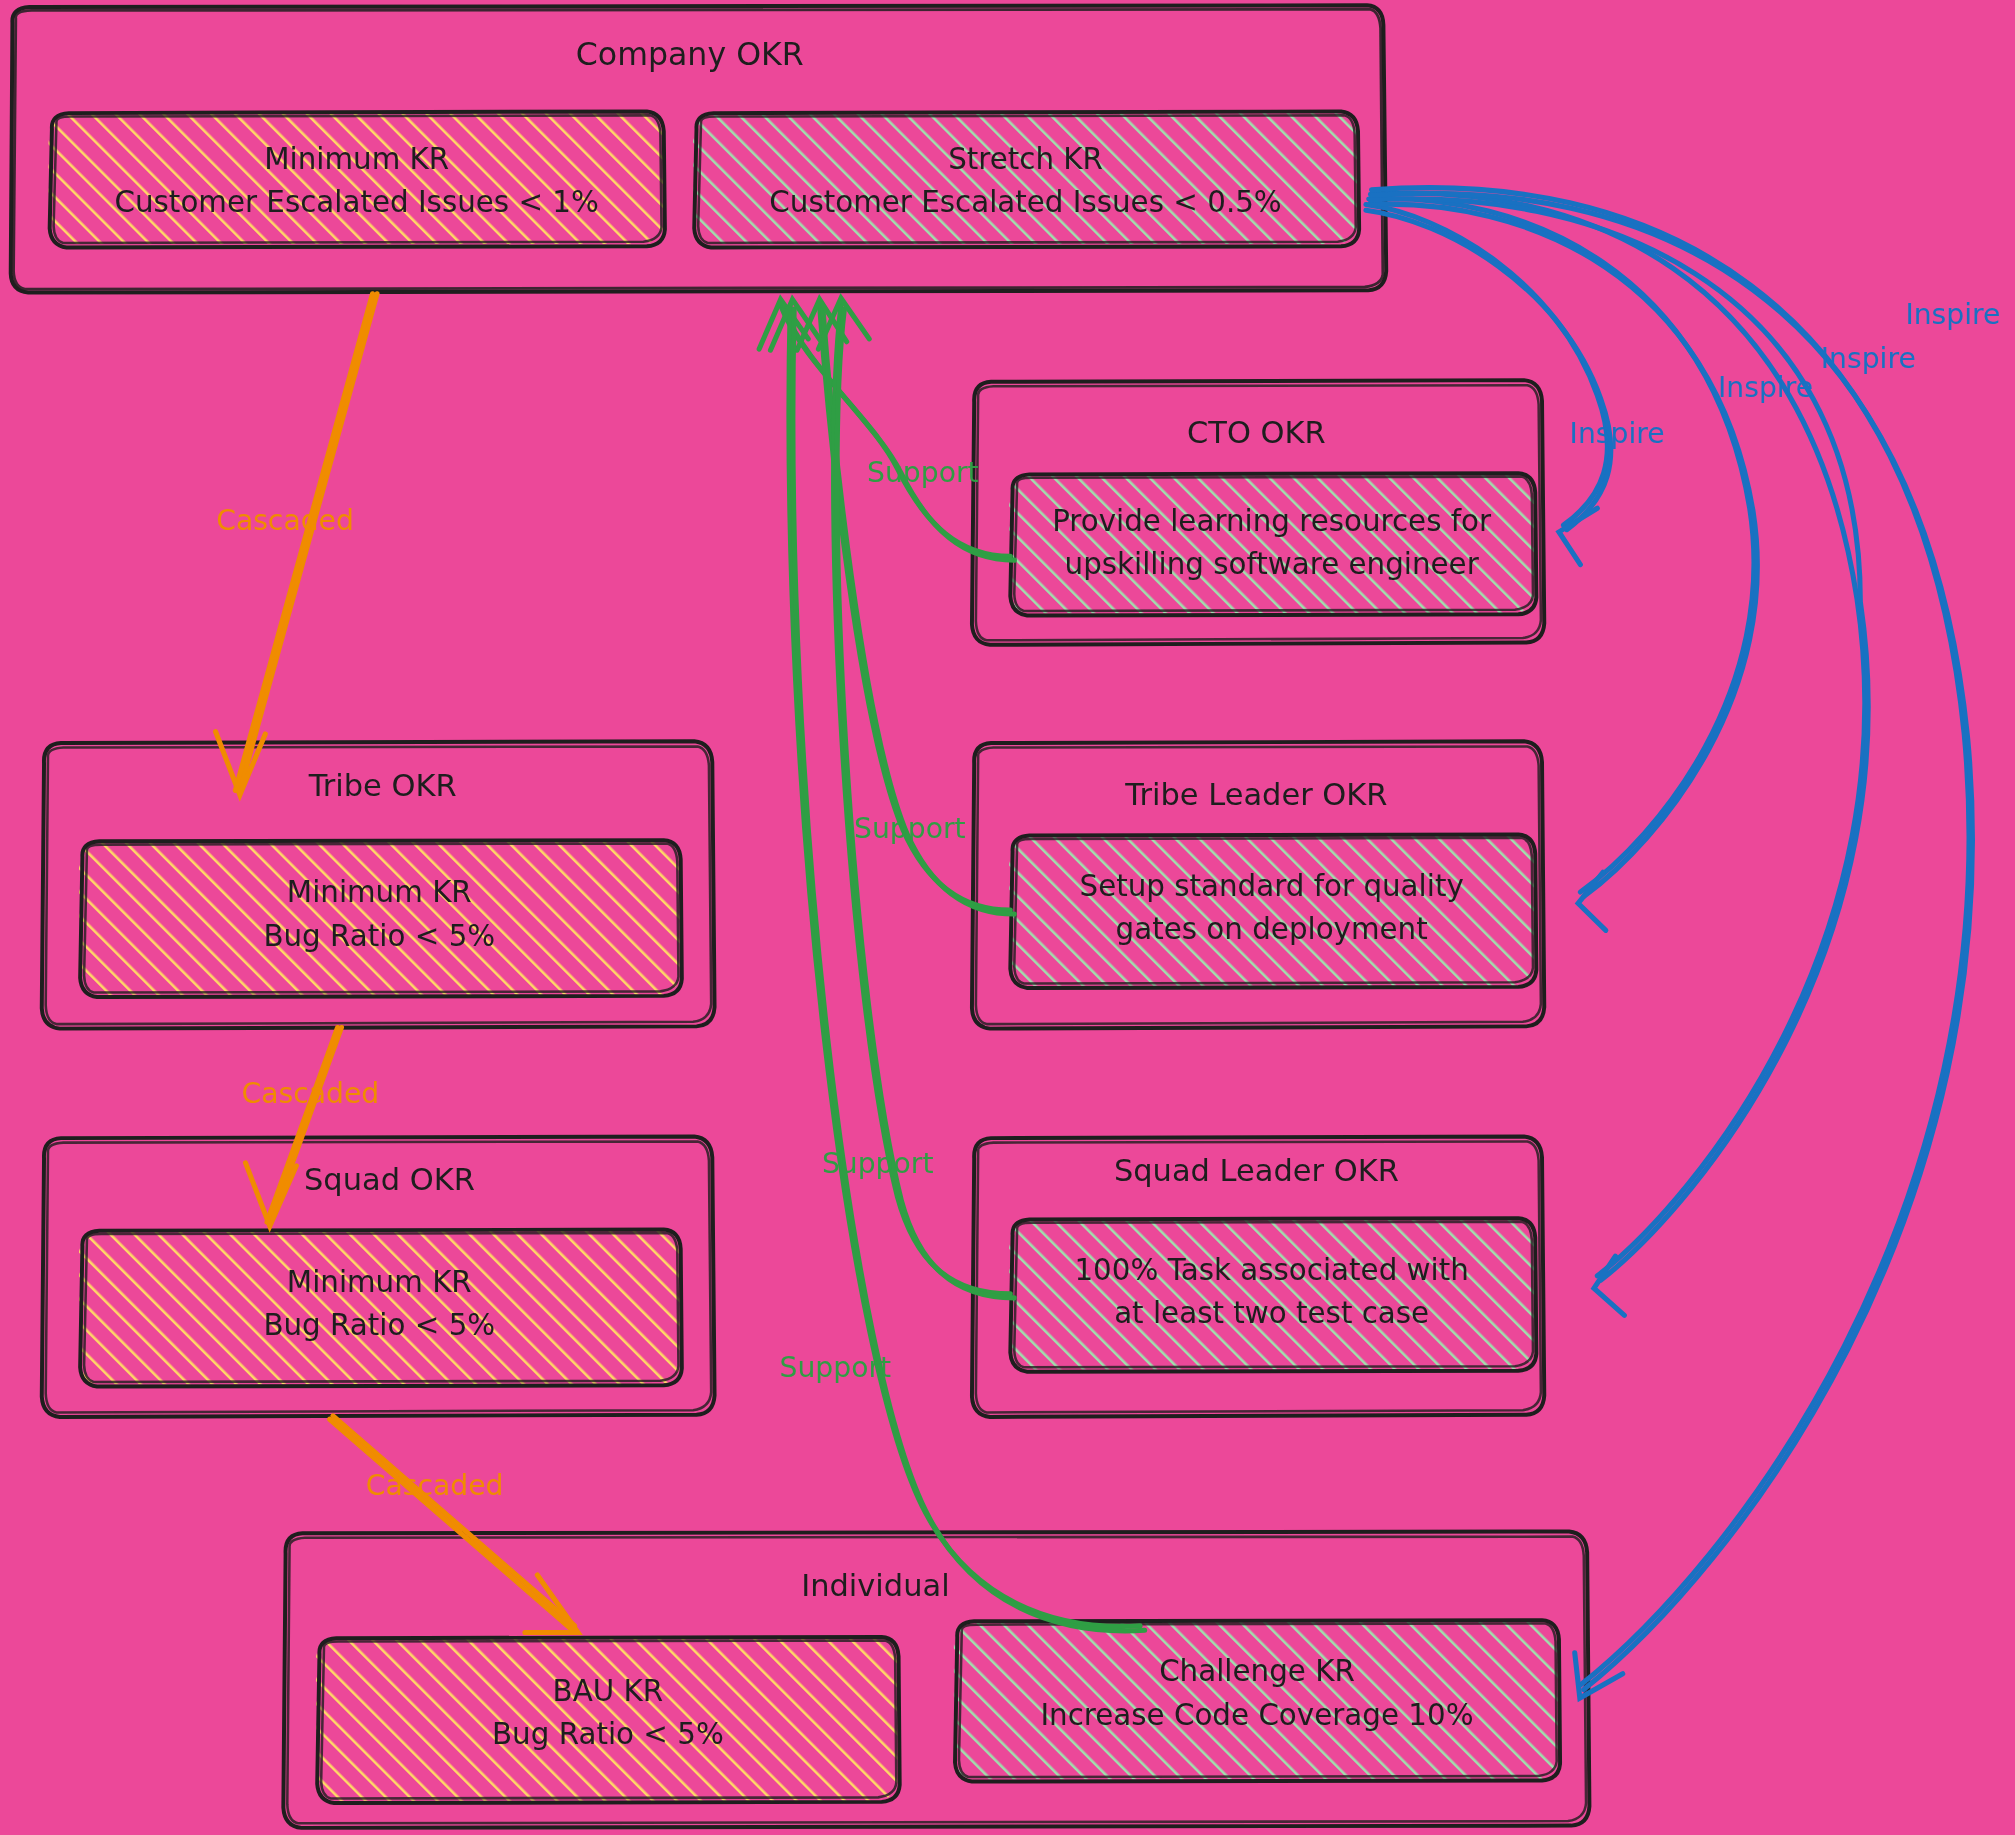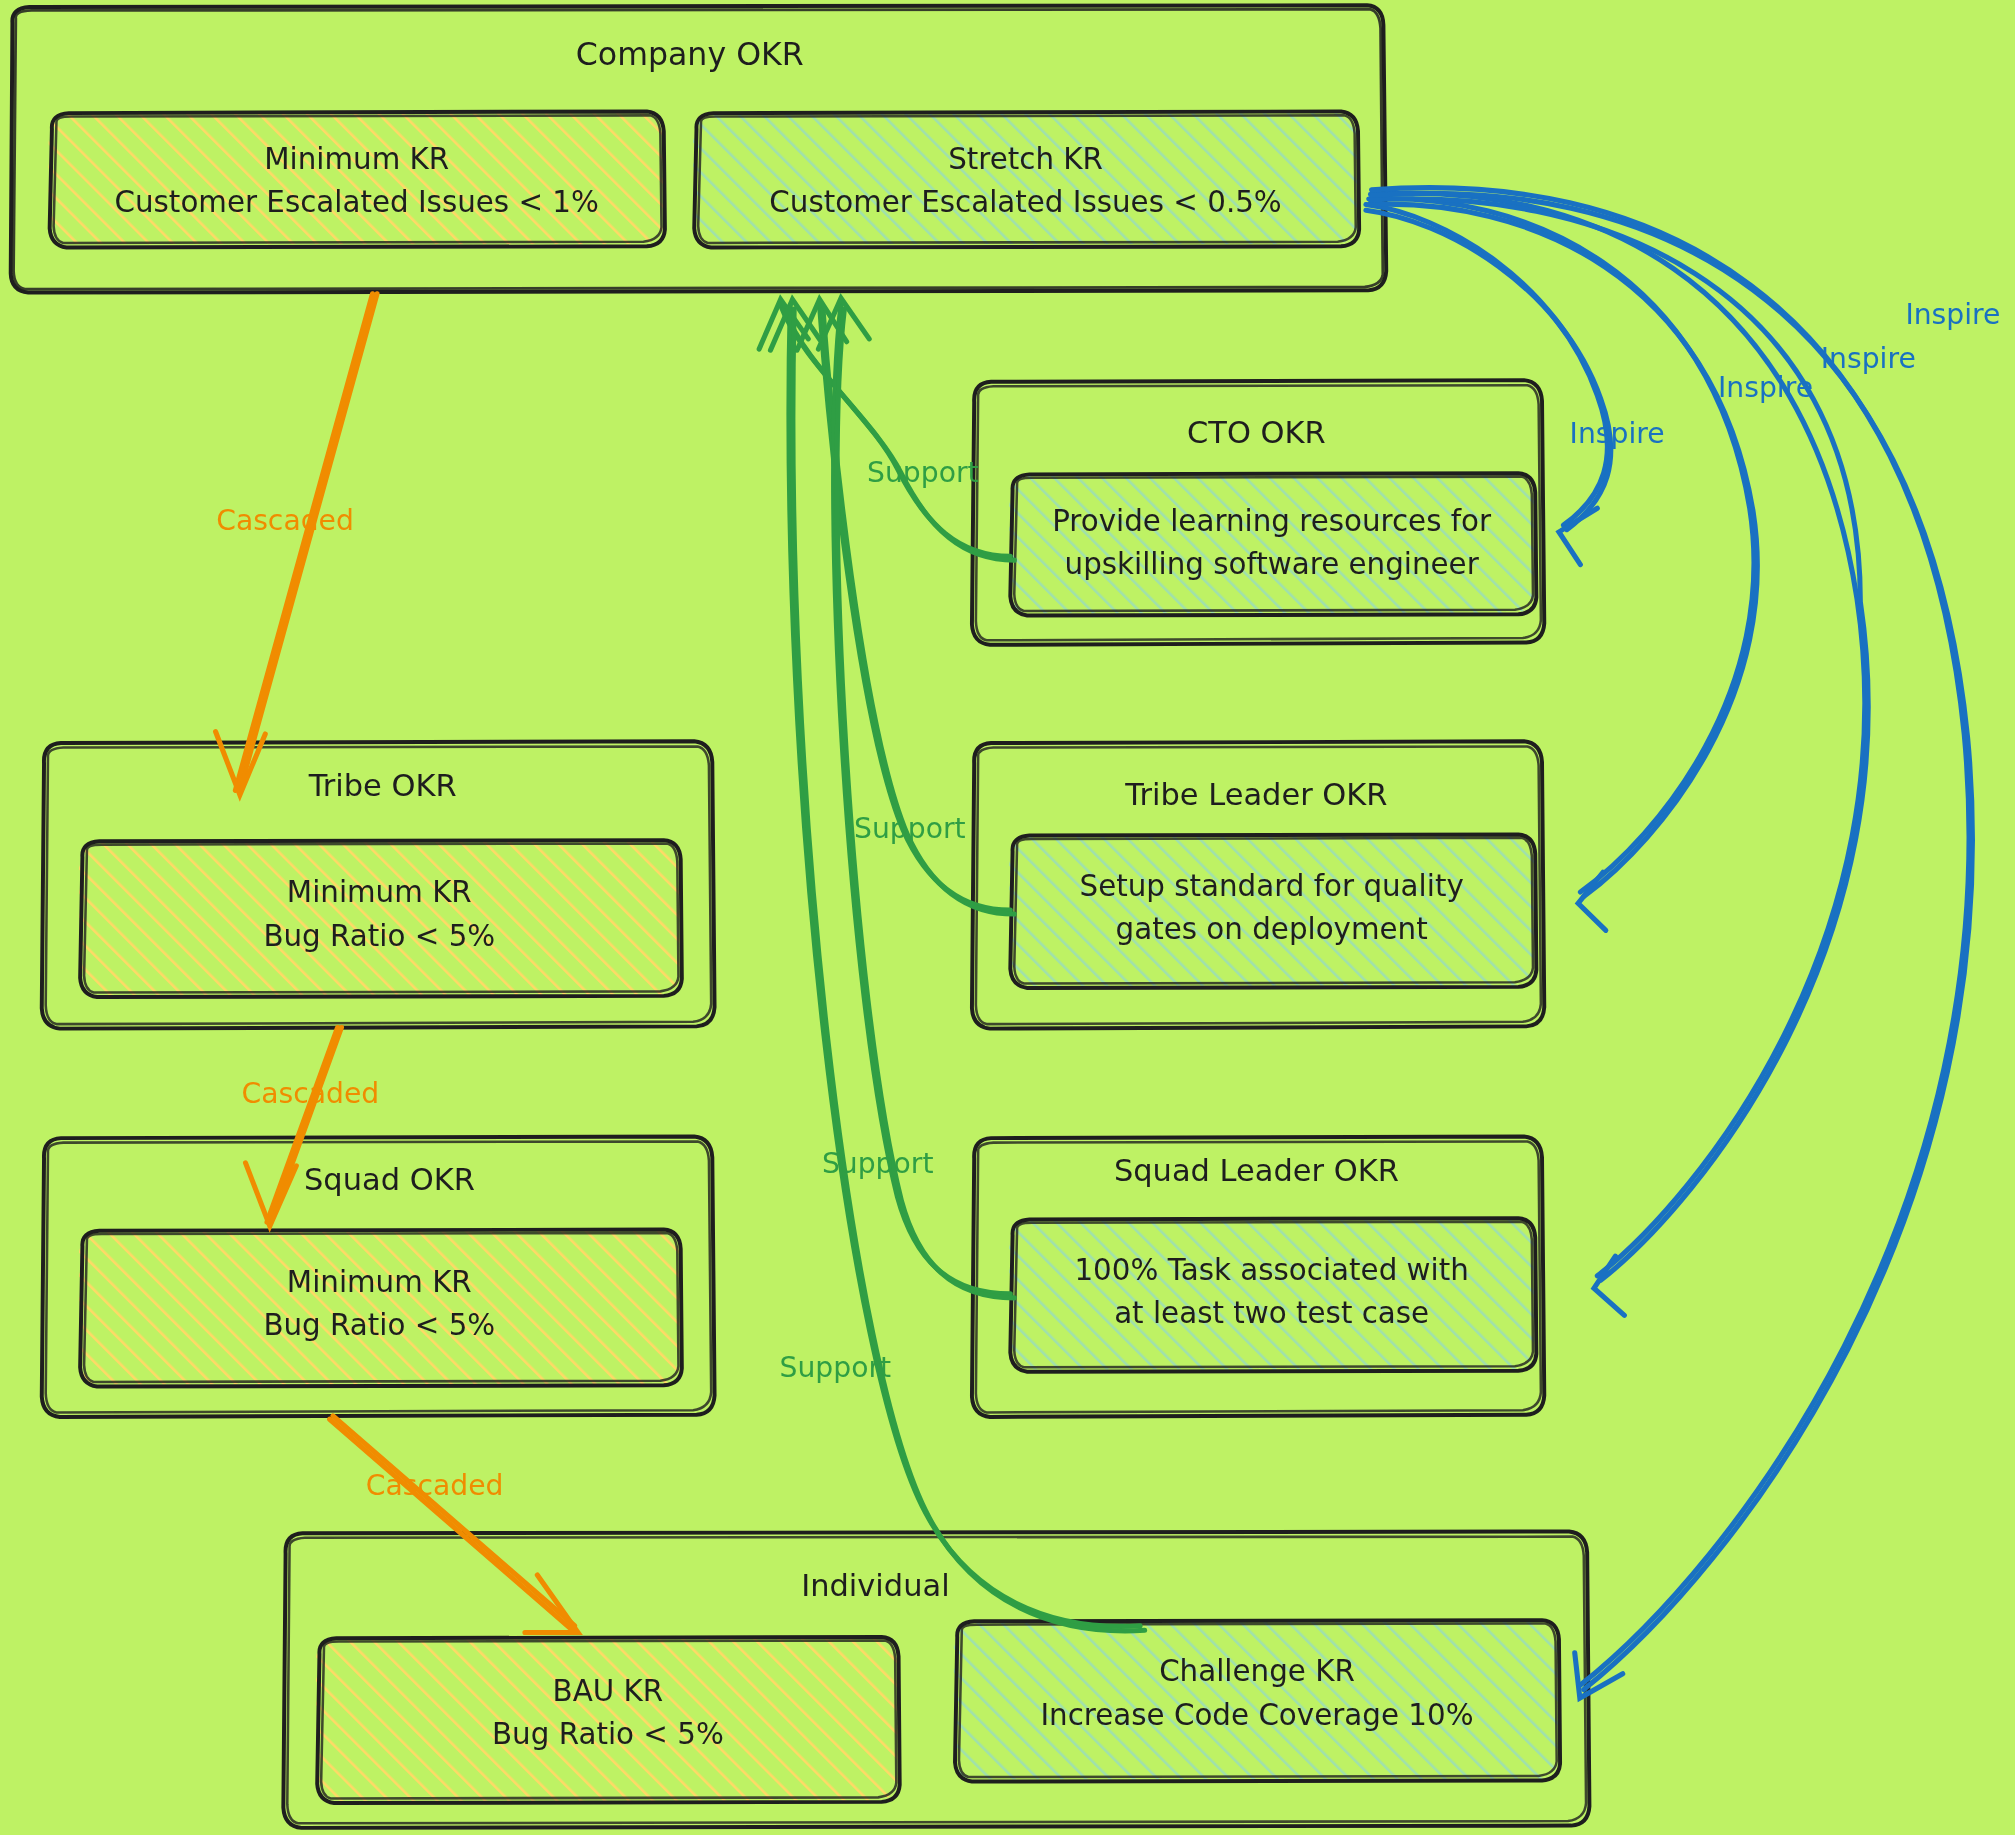--- a/index.html
+++ b/index.html
@@ -1,17 +1,17 @@
 <!DOCTYPE html>
 <html style="font-size:9px"><head>
 <meta charset="utf-8">
 <style>
   html,body{margin:0;padding:0;background:#ffffff;}
   body{font-family:"DejaVu Sans", sans-serif;}
-  #stage{position:relative;width:2015px;height:1836px;background:#bef264;overflow:hidden;}
+  #stage{position:relative;width:2015px;height:1836px;background:#ec4899;overflow:hidden;}
   svg#canvas{position:absolute;left:0;top:0;width:2015px;height:1836px;}
   .sk-text{font-family:"DejaVu Sans", sans-serif;font-weight:400;}
   text{dominant-baseline:middle;}
 </style>
 </head>
 <body>
 
 <div id="stage">
 <svg id="canvas" viewBox="0 0 3570 3252" xmlns="http://www.w3.org/2000/svg">
   <defs>

